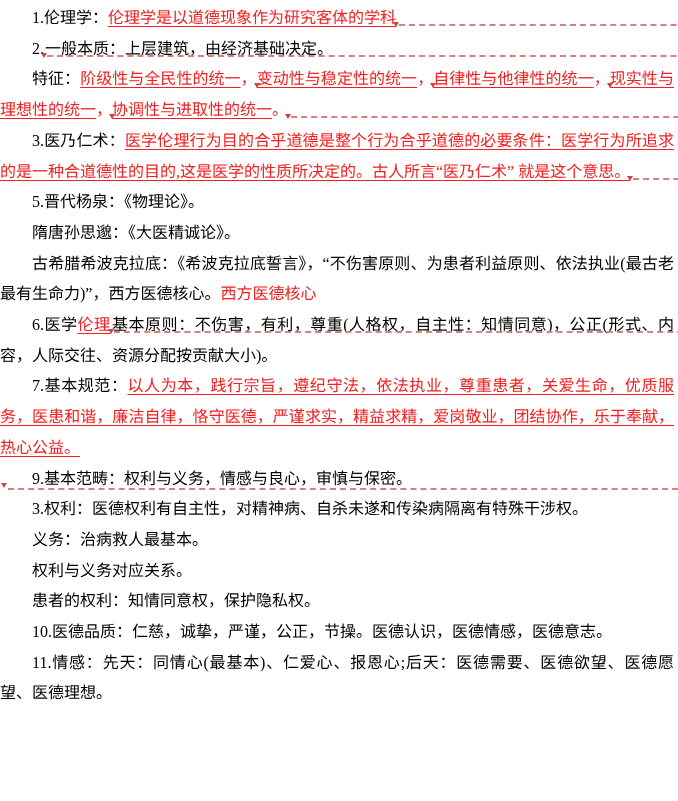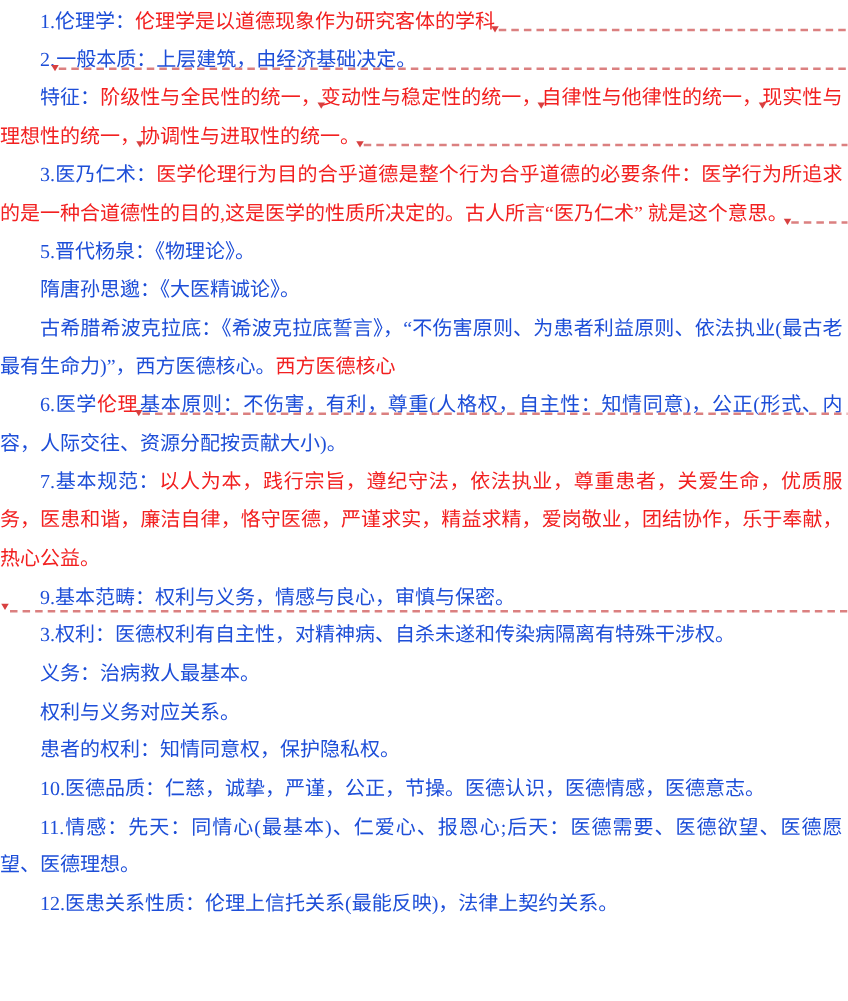--- a/index.html
+++ b/index.html
@@ -17,24 +17,25 @@
   p.para {
     margin: 0;
     padding: 0 4px 0 0;
     font-size: 16px;
     line-height: 30.7px;
     text-indent: 2em;
     color: #000000;
     text-align: justify;
     position: relative;
   }
-  .seg-black { color: #1d4ed8; font-family: Liberation Serif, serif; }
+  .seg-black { color: #000000; font-family: Liberation Serif, serif; }
   .seg-red { color: #f22020; }
   .seg-red_underline {
     color: #f22020;
+    text-decoration: underline;
     text-decoration-thickness: 1px;
     text-underline-offset: 3px;
     text-decoration-skip-ink: none;
   }
   
   .mark {
     display: inline-block;
     width: 0; height: 1px;
     position: relative;
     vertical-align: baseline;
@@ -93,14 +94,13 @@
     <p class="para"><span class="seg-black">古希腊希波克拉底：《希波克拉底誓言》，“不伤害原则、为患者利益原则、依法执业(最古老最有生命力)”，西方医德核心。</span><span class="seg-red">西方医德核心</span></p>
     <p class="para"><span class="seg-black">6.医学</span><span class="seg-red_underline">伦理</span><span class="mark"></span><span class="dashfill"></span><span class="seg-black">基本原则：不伤害，有利，尊重(人格权，自主性：知情同意)，公正(形式、内容，人际交往、资源分配按贡献大小)。</span></p>
     <p class="para"><span class="seg-black">7.基本规范：</span><span class="seg-red_underline">以人为本，践行宗旨，遵纪守法，依法执业，尊重患者，关爱生命，优质服务，医患和谐，廉洁自律，恪守医德，严谨求实，精益求精，爱岗敬业，团结协作，乐于奉献，热心公益。</span></p>
     <p class="para fulldash"><span class="seg-black">9.基本范畴：权利与义务，情感与良心，审慎与保密。</span></p>
     <p class="para"><span class="seg-black">3.权利：医德权利有自主性，对精神病、自杀未遂和传染病隔离有特殊干涉权。</span></p>
     <p class="para"><span class="seg-black">义务：治病救人最基本。</span></p>
     <p class="para"><span class="seg-black">权利与义务对应关系。</span></p>
     <p class="para"><span class="seg-black">患者的权利：知情同意权，保护隐私权。</span></p>
     <p class="para"><span class="seg-black">10.医德品质：仁慈，诚挚，严谨，公正，节操。医德认识，医德情感，医德意志。</span></p>
     <p class="para"><span class="seg-black">11.情感：先天：同情心(最基本)、仁爱心、报恩心;后天：医德需要、医德欲望、医德愿望、医德理想。</span></p>
-    <p class="para"><span class="seg-black">12.医患关系性质：伦理上信托关系(最能反映)，法律上契约关系。</span></p>
   </div>
 
 </body></html>

